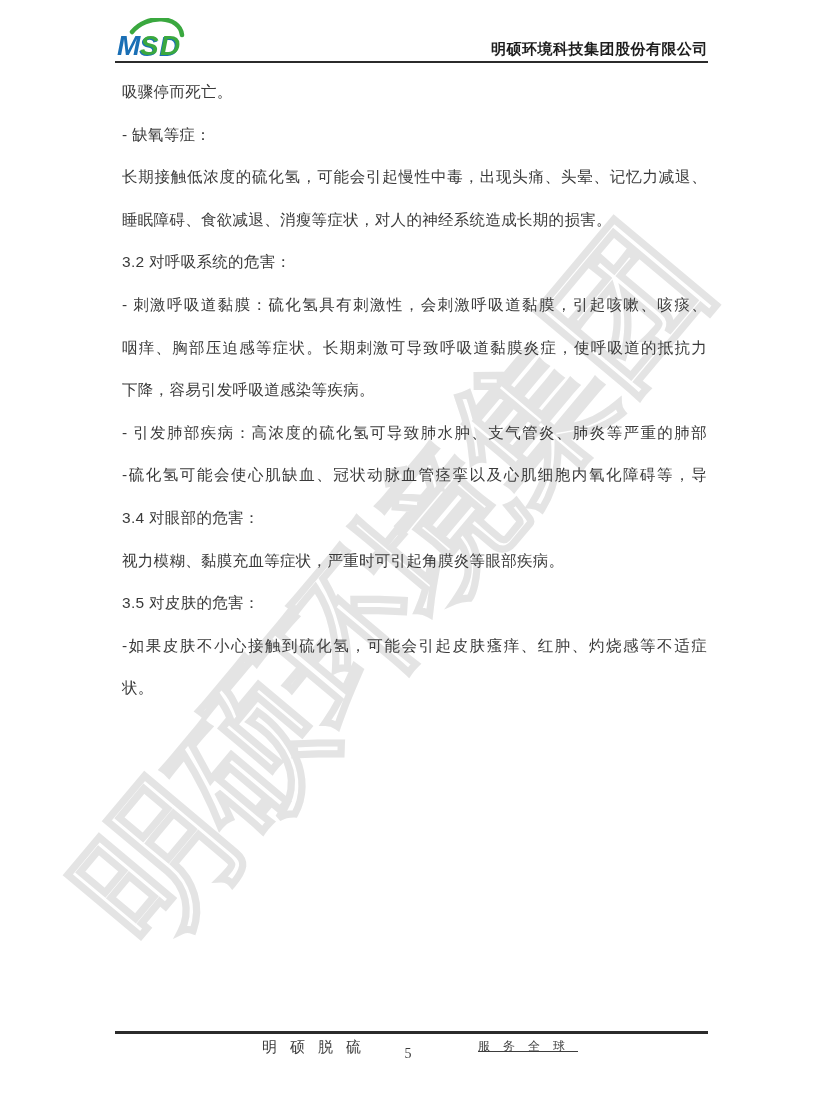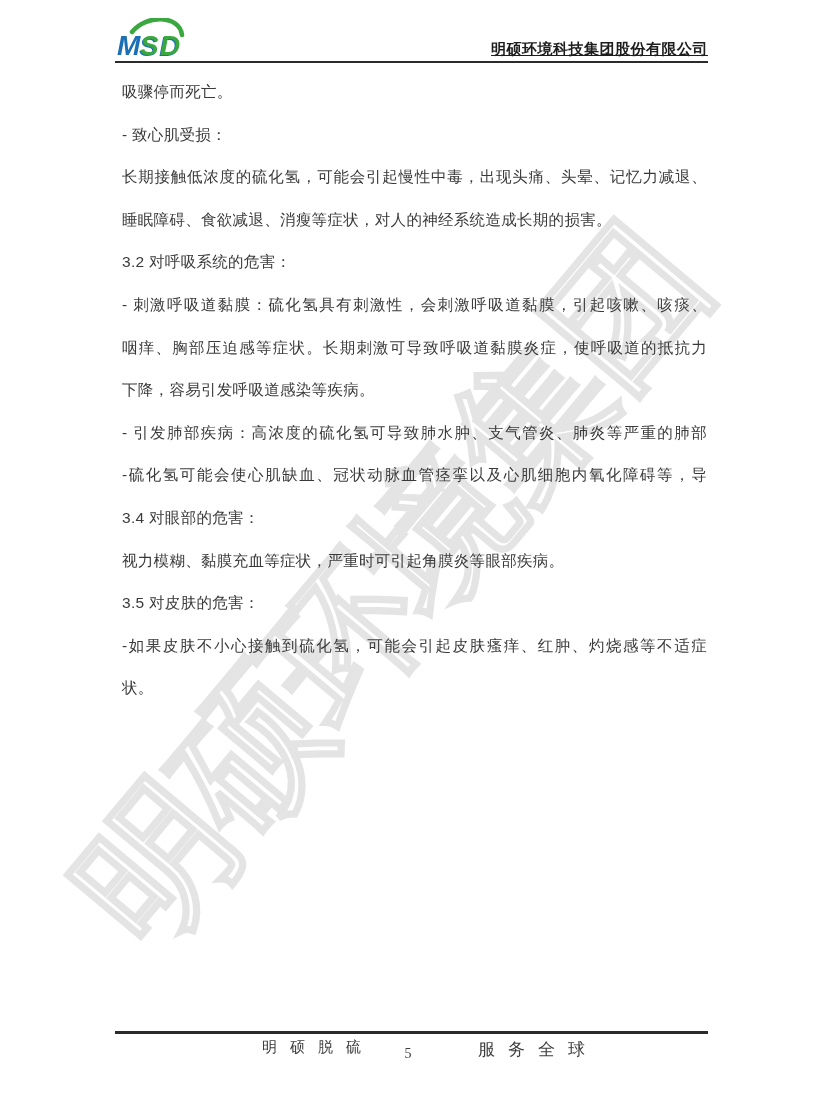--- a/index.html
+++ b/index.html
@@ -42,21 +42,20 @@
   }
   .company-name {
     position: absolute;
     right: 114px;
     top: 40px;
     font-size: 15px;
     font-weight: 700;
     color: #1d1d1d;
     letter-spacing: 0.5px;
     z-index: 2;
-    text-decoration: underline;
   }
   .header-rule {
     position: absolute;
     left: 115px;
     top: 61px;
     width: 593px;
     height: 2px;
     background: #2b2b2b;
     z-index: 2;
   }
@@ -103,24 +102,25 @@
     font-size: 15px;
     letter-spacing: 13px;
     color: #3d3d3d;
     z-index: 2;
   }
   .footer-right {
     position: absolute;
     left: 478px;
     top: 1038px;
     font-family: "Liberation Serif", "DejaVu Serif", serif;
-    font-size: 17px;
+    font-size: 12px;
     letter-spacing: 13px;
     color: #3d3d3d;
     z-index: 2;
+    text-decoration: underline;
   }
   .page-number {
     position: absolute;
     left: 398px;
     top: 1046px;
     width: 20px;
     text-align: center;
     font-family: "Liberation Serif", "DejaVu Serif", serif;
     font-size: 14px;
     color: #3d3d3d;
@@ -144,21 +144,21 @@
     <text x="1" y="37" font-family="Liberation Sans, sans-serif" font-size="28" font-weight="bold" font-style="italic" fill="#1a6fb5">M</text>
     <text x="24" y="37" font-family="Liberation Sans, sans-serif" font-size="28" font-weight="bold" font-style="italic" fill="#3aa83f">S</text>
     <text x="44" y="37" font-family="Liberation Sans, sans-serif" font-size="28" font-weight="bold" font-style="italic" fill="#3aa83f">D</text>
   </svg>
 
   <div class="company-name">明硕环境科技集团股份有限公司</div>
   <div class="header-rule"></div>
 
   <div class="doc-body" id="doc-body">
       <div class="doc-line">吸骤停而死亡。</div>
-      <div class="doc-line">- 致心肌受损：</div>
+      <div class="doc-line">- 缺氧等症：</div>
       <div class="doc-line fill">长期接触低浓度的硫化氢，可能会引起慢性中毒，出现头痛、头晕、记忆力减退、</div>
       <div class="doc-line">睡眠障碍、食欲减退、消瘦等症状，对人的神经系统造成长期的损害。</div>
       <div class="doc-line">3.2 对呼吸系统的危害：</div>
       <div class="doc-line fill">- 刺激呼吸道黏膜：硫化氢具有刺激性，会刺激呼吸道黏膜，引起咳嗽、咳痰、</div>
       <div class="doc-line fill">咽痒、胸部压迫感等症状。长期刺激可导致呼吸道黏膜炎症，使呼吸道的抵抗力</div>
       <div class="doc-line">下降，容易引发呼吸道感染等疾病。</div>
       <div class="doc-line fill">- 引发肺部疾病：高浓度的硫化氢可导致肺水肿、支气管炎、肺炎等严重的肺部</div>
       <div class="doc-line fill">-硫化氢可能会使心肌缺血、冠状动脉血管痉挛以及心肌细胞内氧化障碍等，导</div>
       <div class="doc-line">3.4 对眼部的危害：</div>
       <div class="doc-line">视力模糊、黏膜充血等症状，严重时可引起角膜炎等眼部疾病。</div>

